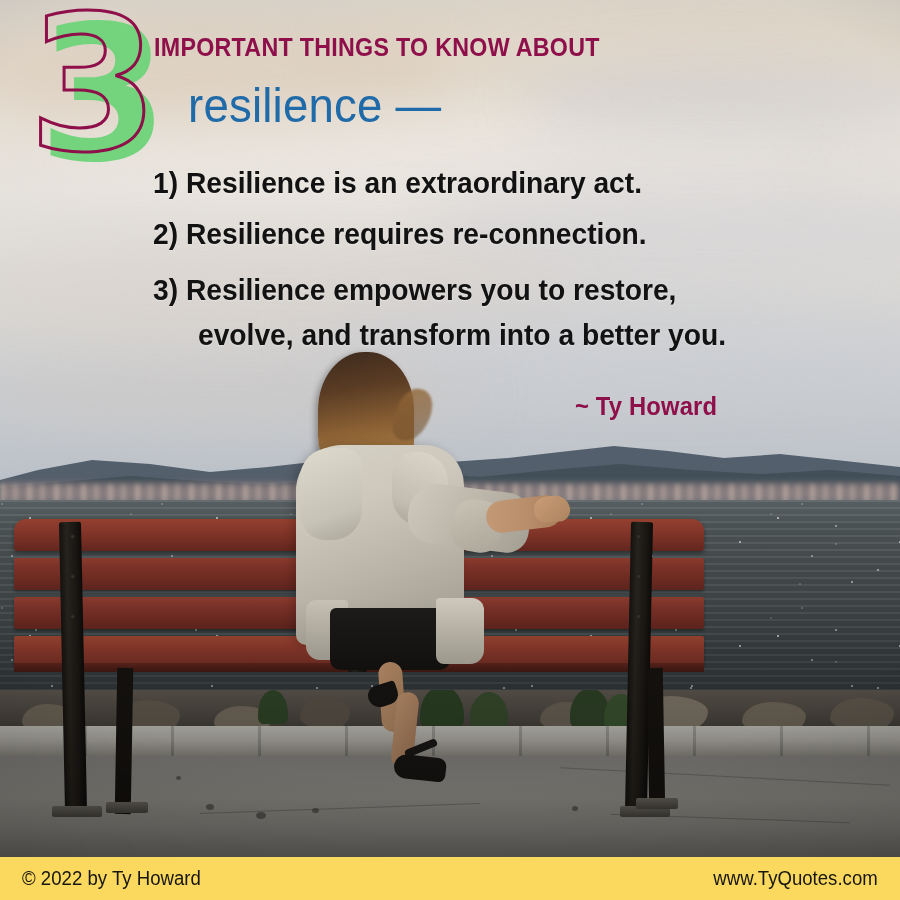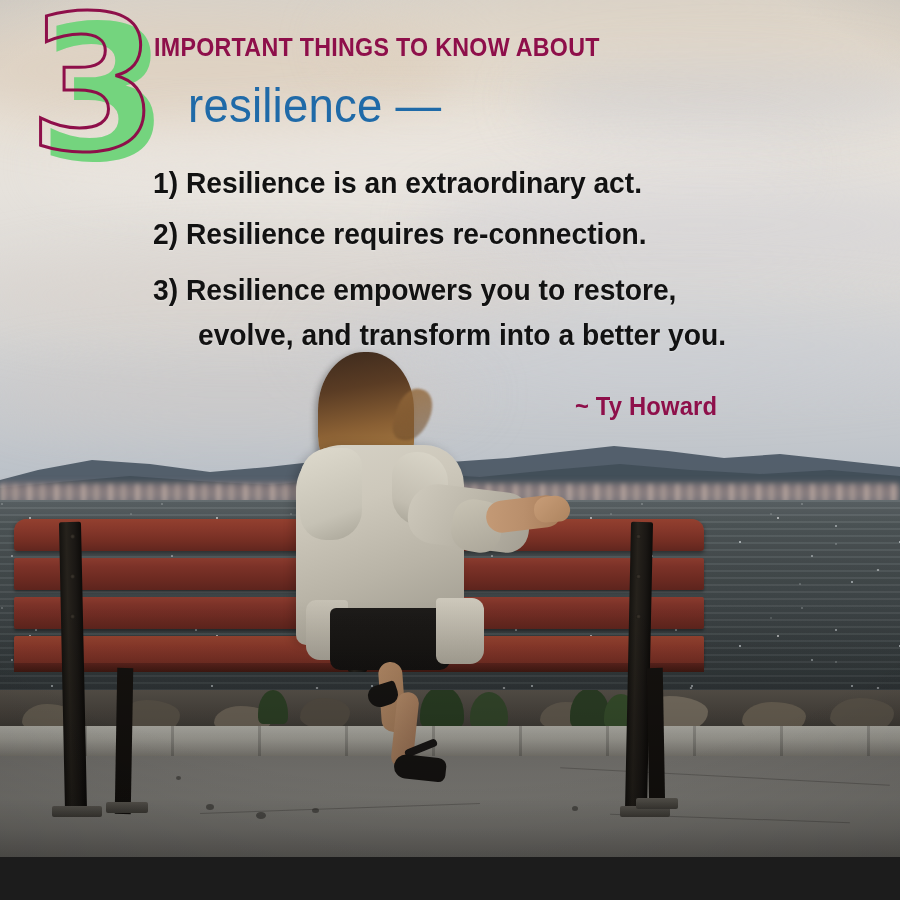--- a/index.html
+++ b/index.html
@@ -472,14 +472,18 @@
     <div class="list">
       <div class="item i1">1) Resilience is an extraordinary act.</div>
       <div class="item i2">2) Resilience requires re-connection.</div>
       <div class="item i3a">3) Resilience empowers you to restore,</div>
       <div class="item i3b">evolve, and transform into a better you.</div>
     </div>
 
     <div class="attrib">~ Ty Howard</div>
   </div>
 
+  <div class="footer">
+    <div class="foot-text">© 2022 by Ty Howard</div>
+    <div class="foot-text foot-right">www.TyQuotes.com</div>
+  </div>
 
 </div>
 
 </body></html>

